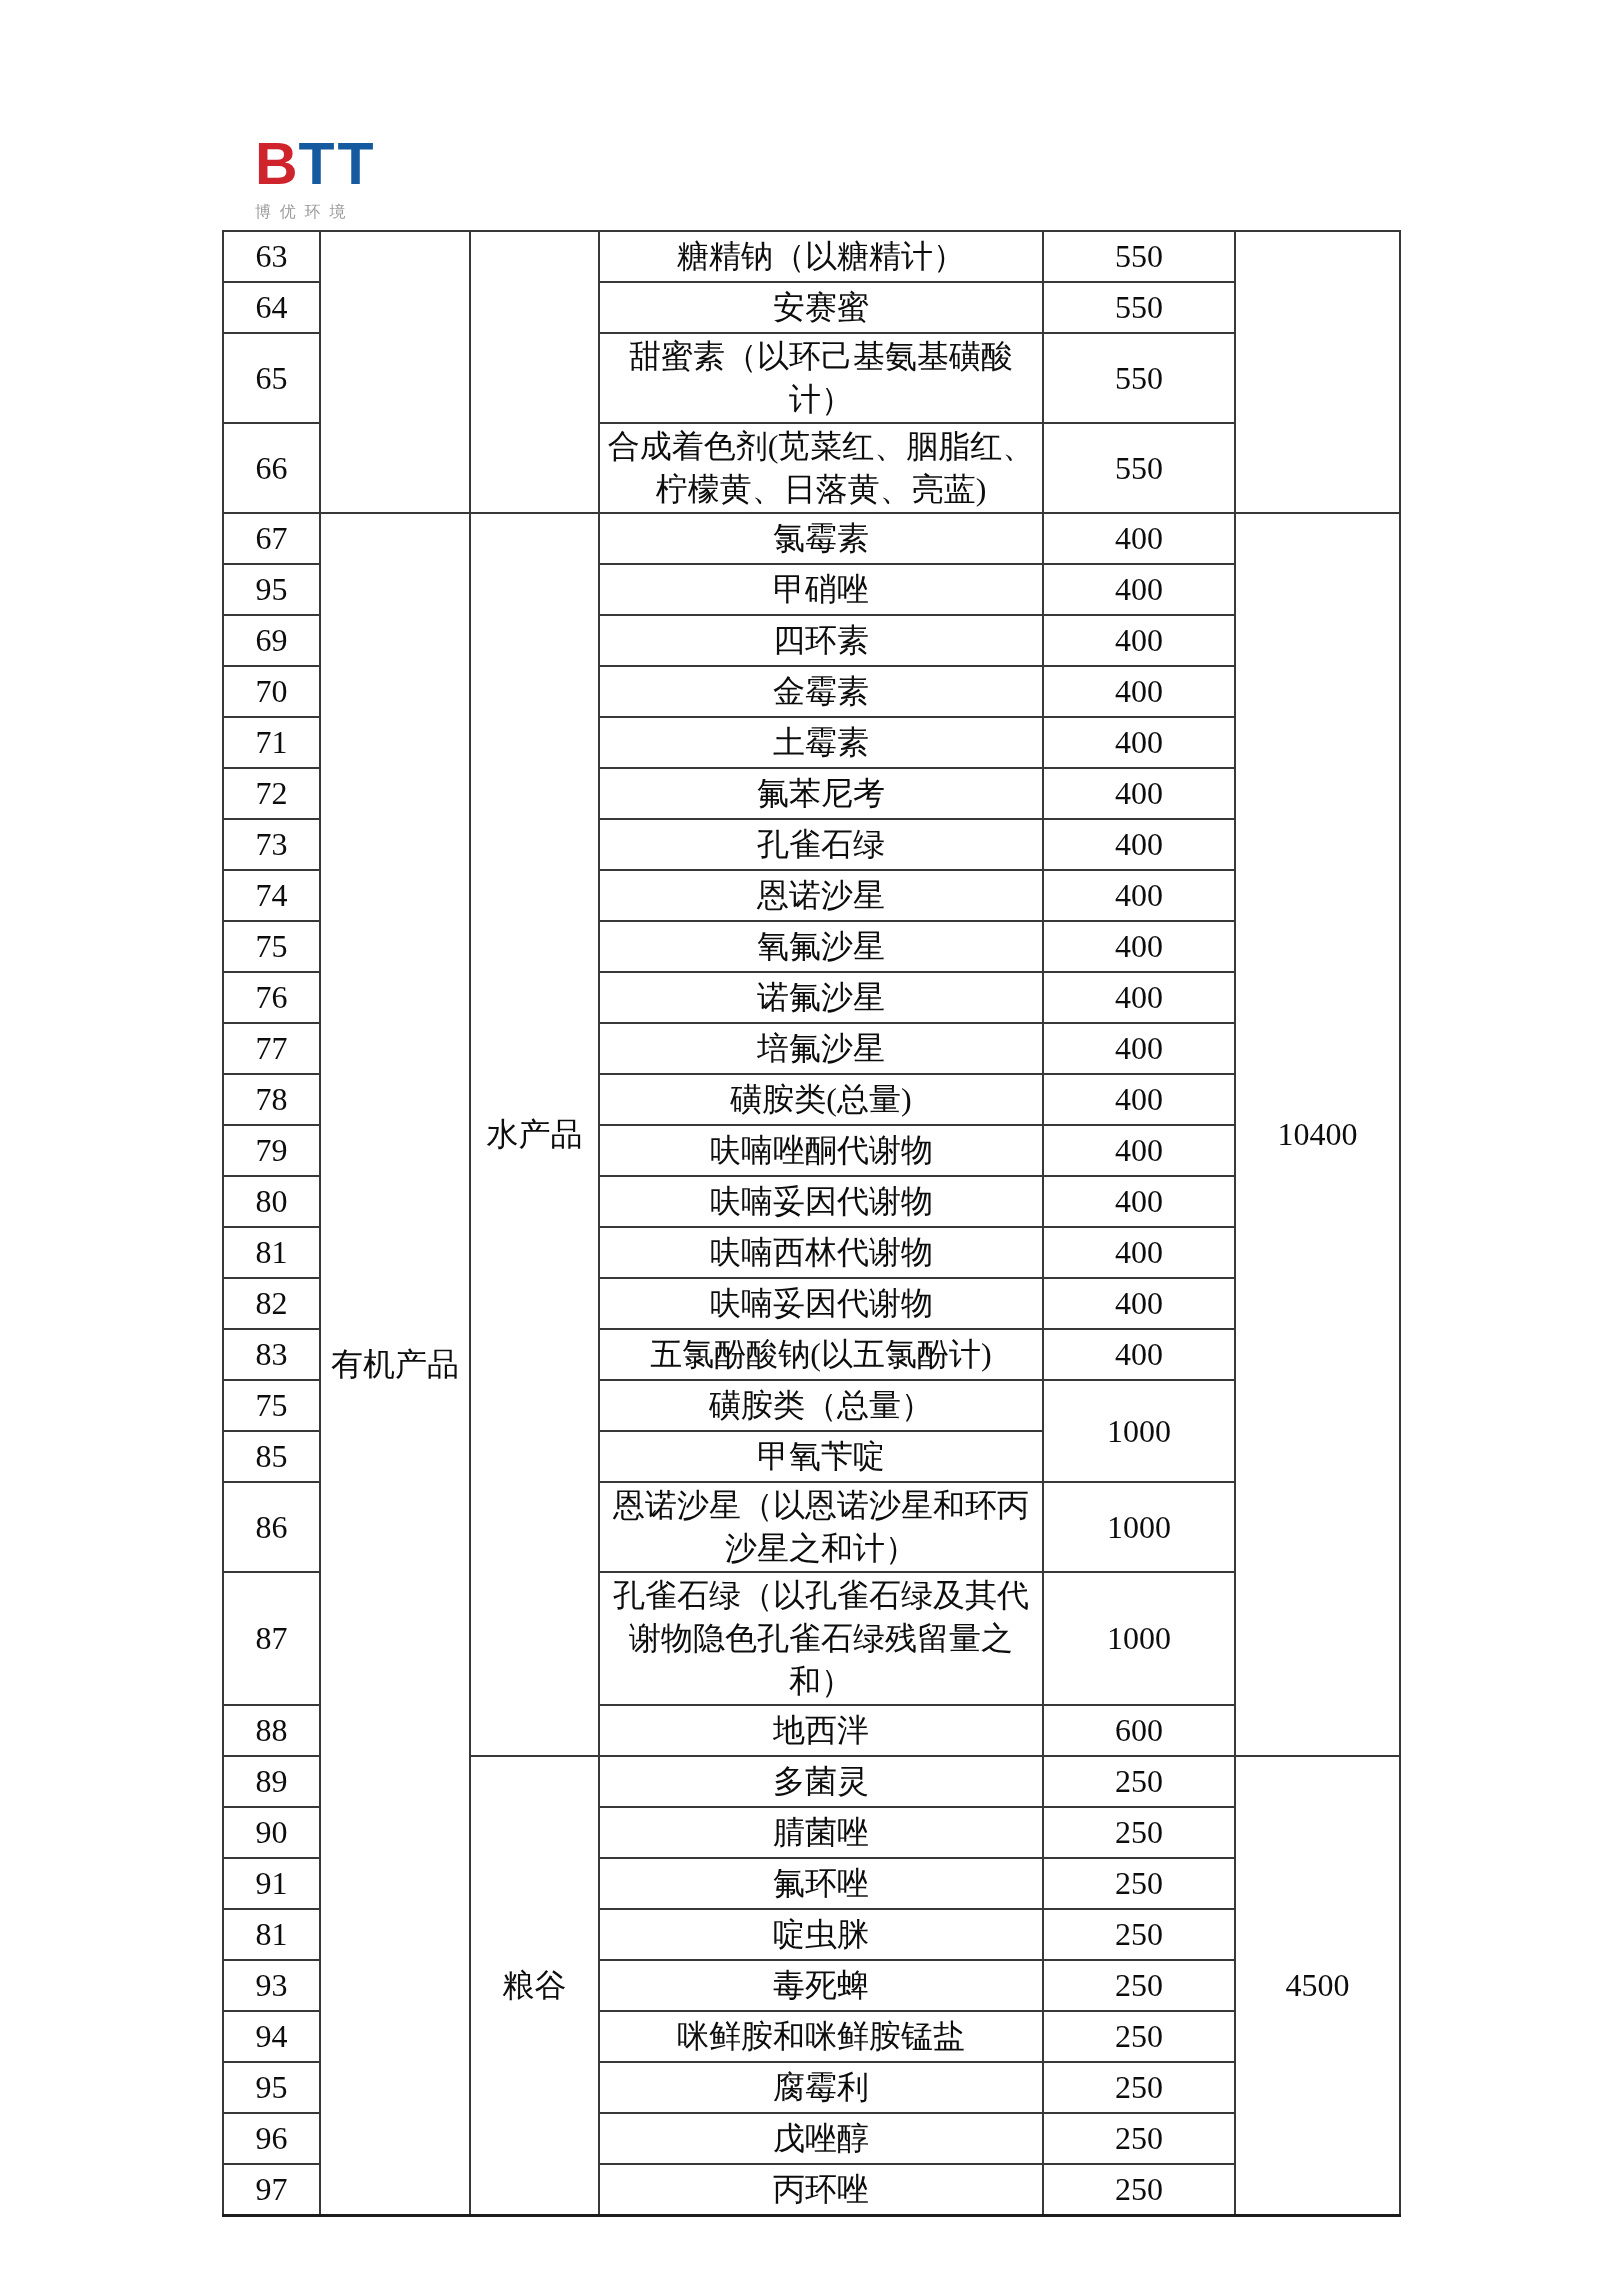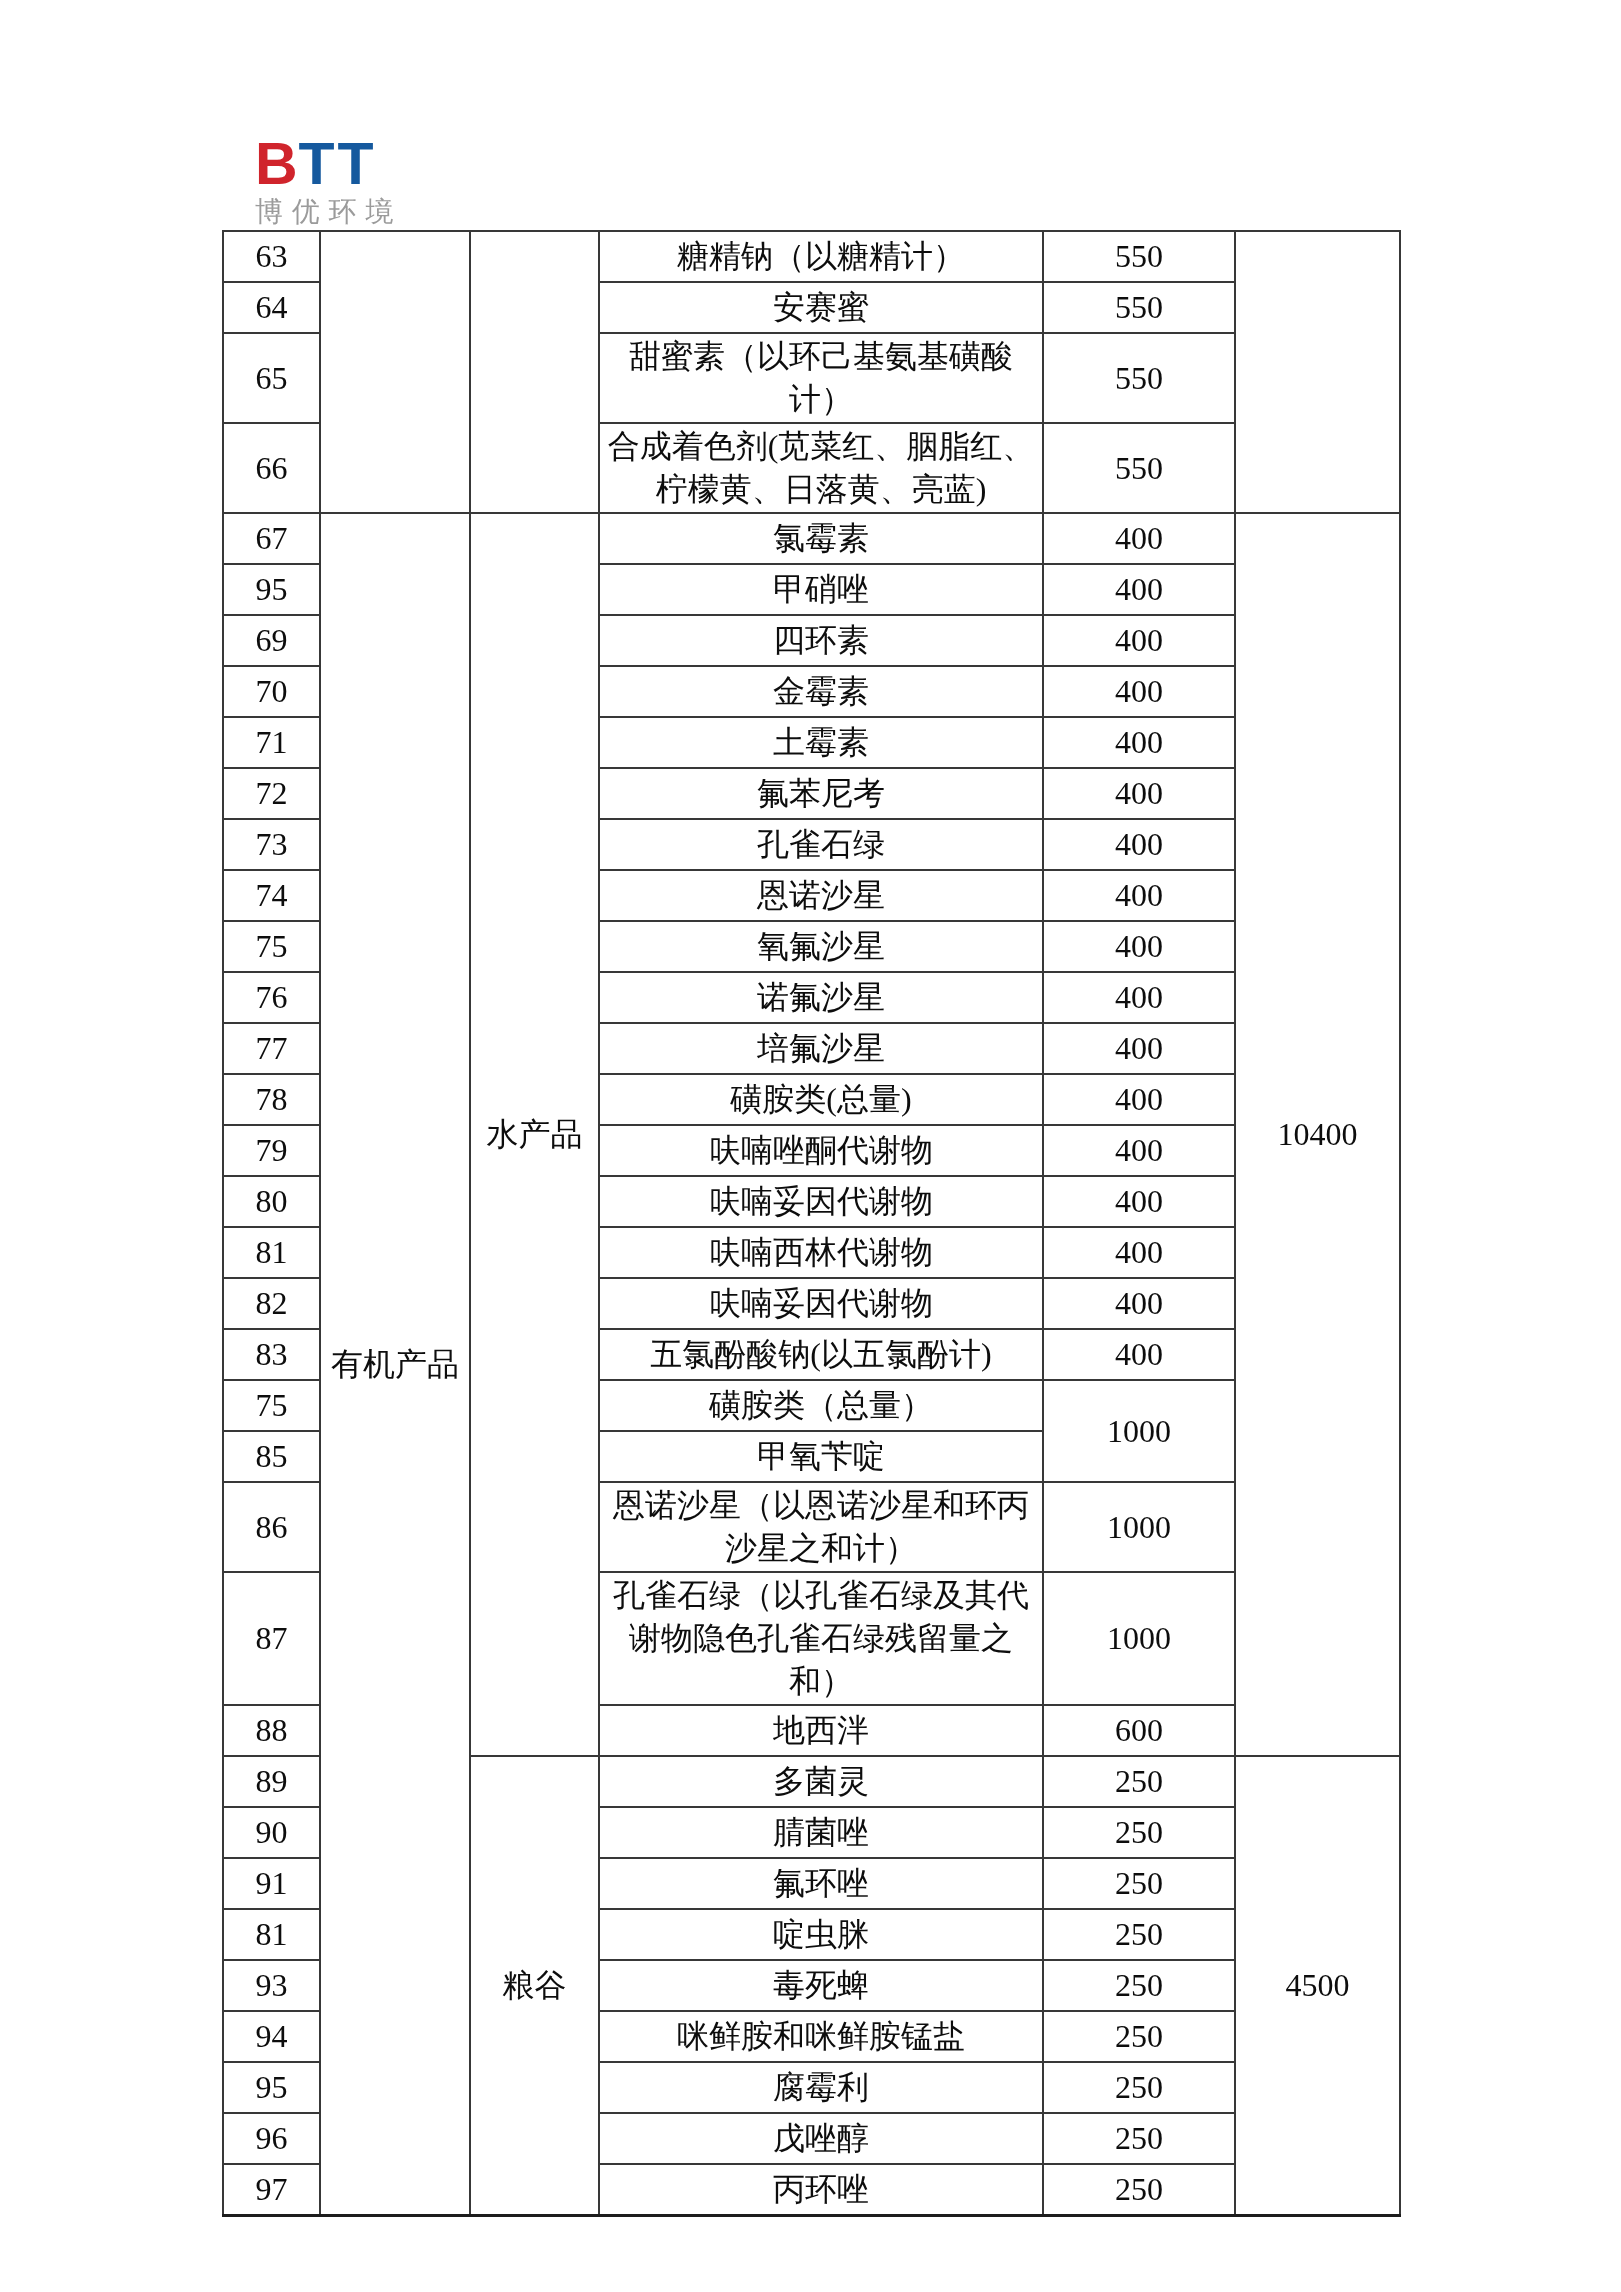--- a/index.html
+++ b/index.html
@@ -11,21 +11,21 @@
 
   
   .logo{position:absolute;left:255px;top:98px;margin-top:36px;}
   .logo-text{
     font-family:"Liberation Sans","DejaVu Sans",sans-serif;
     font-weight:bold;font-size:59px;line-height:61px;letter-spacing:1px;
   }
   .logo-b{color:#d0242c;}
   .logo-tt{color:#15599e;letter-spacing:2.9px;}
   .logo-sub{
-    margin-top:3.9px;font-size:28px;line-height:25.5px;color:#9b9b9b;
+    margin-top:3.9px;font-size:16px;line-height:25.5px;color:#9b9b9b;
     letter-spacing:8.8px;white-space:nowrap;
   }
 
   
   table.doc-table{
     position:absolute;left:222px;top:230px;width:1177px;
     border-collapse:collapse;table-layout:fixed;
     border:2px solid #383838;border-bottom:3.9px solid #1c1c1c;
   }
   col.c-no{width:97px;}

